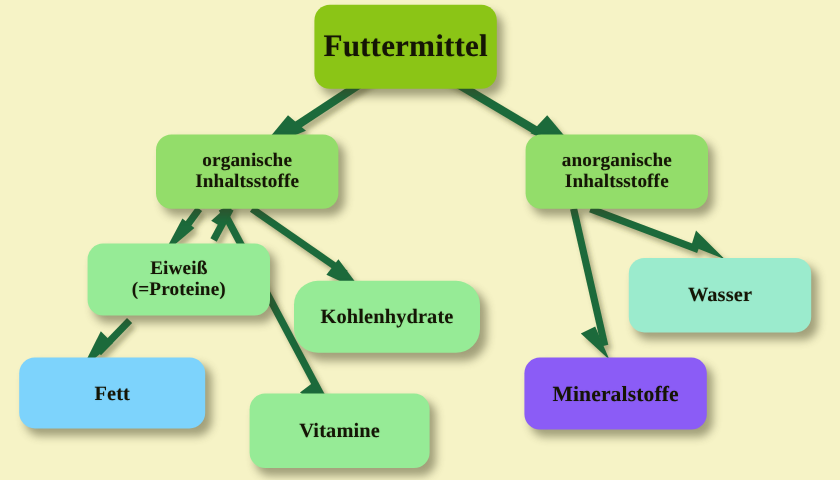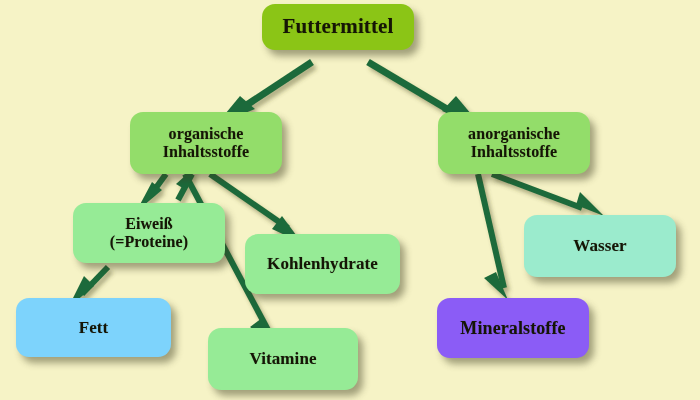--- a/index.html
+++ b/index.html
@@ -103,40 +103,40 @@
         <path d="M 604 216 L 576 205 L 580 192 Z" fill="#1f6b3a"></path>
       </g>
 
       <g>
         <path d="M 478 174 L 504 288" stroke="#1f6b3a" stroke-width="6" fill="none"></path>
         <path d="M 508 300 L 496 272 L 484 278 Z" fill="#1f6b3a"></path>
       </g>
     </g>
   </svg>
 
-  <div class="node" style="left: 262px; top: 4px; width: 152px; height: 46px; background: rgb(139, 197, 22); font-size: 21px; justify-content: center;">
+  <div class="node" style="left: 262px; top: 4px; width: 152px; height: 70px; background: rgb(139, 197, 22); font-size: 26px; justify-content: center;">
     <span class="label">Futtermittel</span>
   </div>
 
   <div class="node" style="left: 130px; top: 112px; width: 152px; height: 62px; background: rgb(147, 221, 106); font-size: 16px;">
     <span class="label">organische
 Inhaltsstoffe</span>
   </div>
 
   <div class="node" style="left: 406px; top: 112px; width: 152px; height: 62px; background: rgb(147, 221, 106); font-size: 16px; margin-left: 32px;">
     <span class="label">anorganische
 Inhaltsstoffe</span>
   </div>
 
   <div class="node" style="left: 73px; top: 203px; width: 152px; height: 60px; background: rgb(150, 235, 150); font-size: 16px;">
     <span class="label">Eiweiß
 (=Proteine)</span>
   </div>
 
-  <div class="node" style="left: 245px; top: 234px; width: 155px; height: 60px; background: rgb(150, 235, 150); font-size: 17px;">
+  <div class="node" style="left: 245px; top: 234px; width: 155px; height: 60px; background: rgb(150, 235, 150); font-size: 17px; border-radius: 20px;">
     <span class="label">Kohlenhydrate</span>
   </div>
 
   <div class="node" style="left: 16px; top: 298px; width: 155px; height: 59px; background: #7dd3fc; font-size: 17px;">
     <span class="label">Fett</span>
   </div>
 
   <div class="node" style="left: 208px; top: 328px; width: 150px; height: 62px; background: rgb(150, 235, 150); font-size: 17px;">
     <span class="label">Vitamine</span>
   </div>

